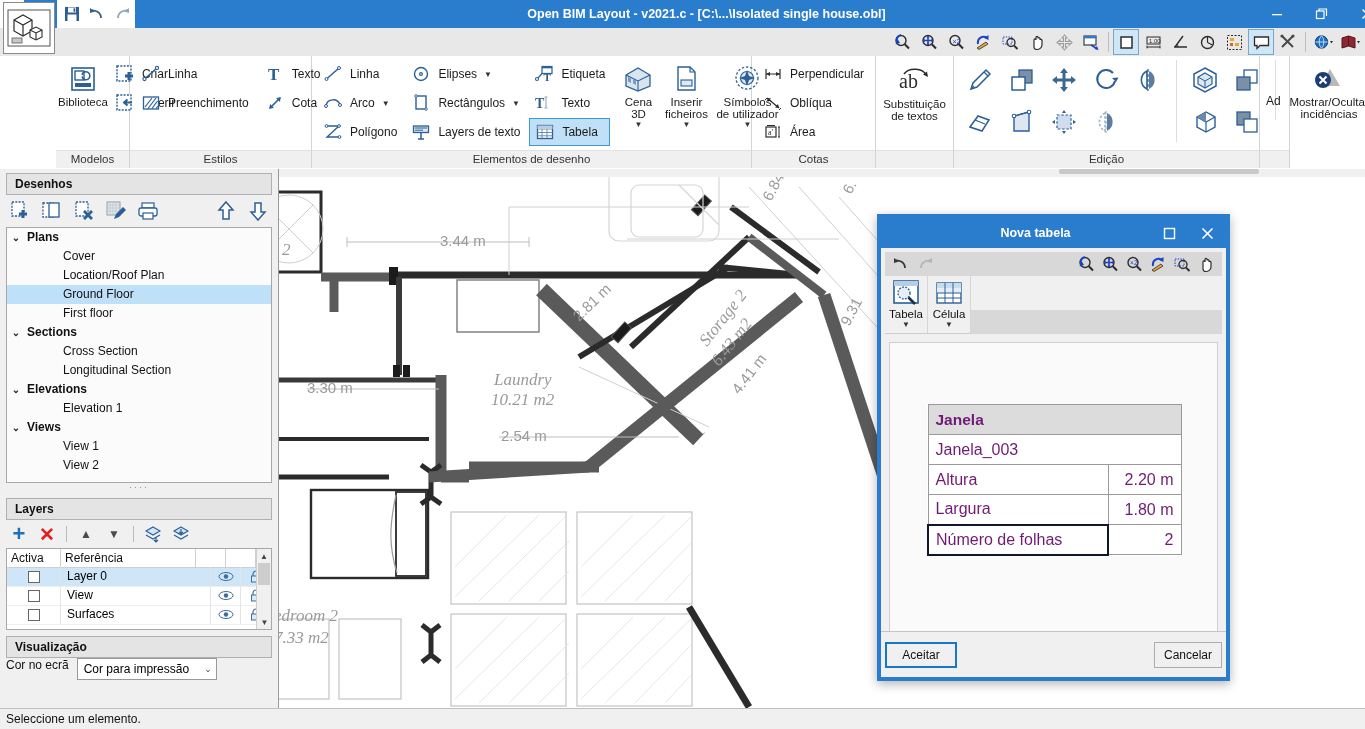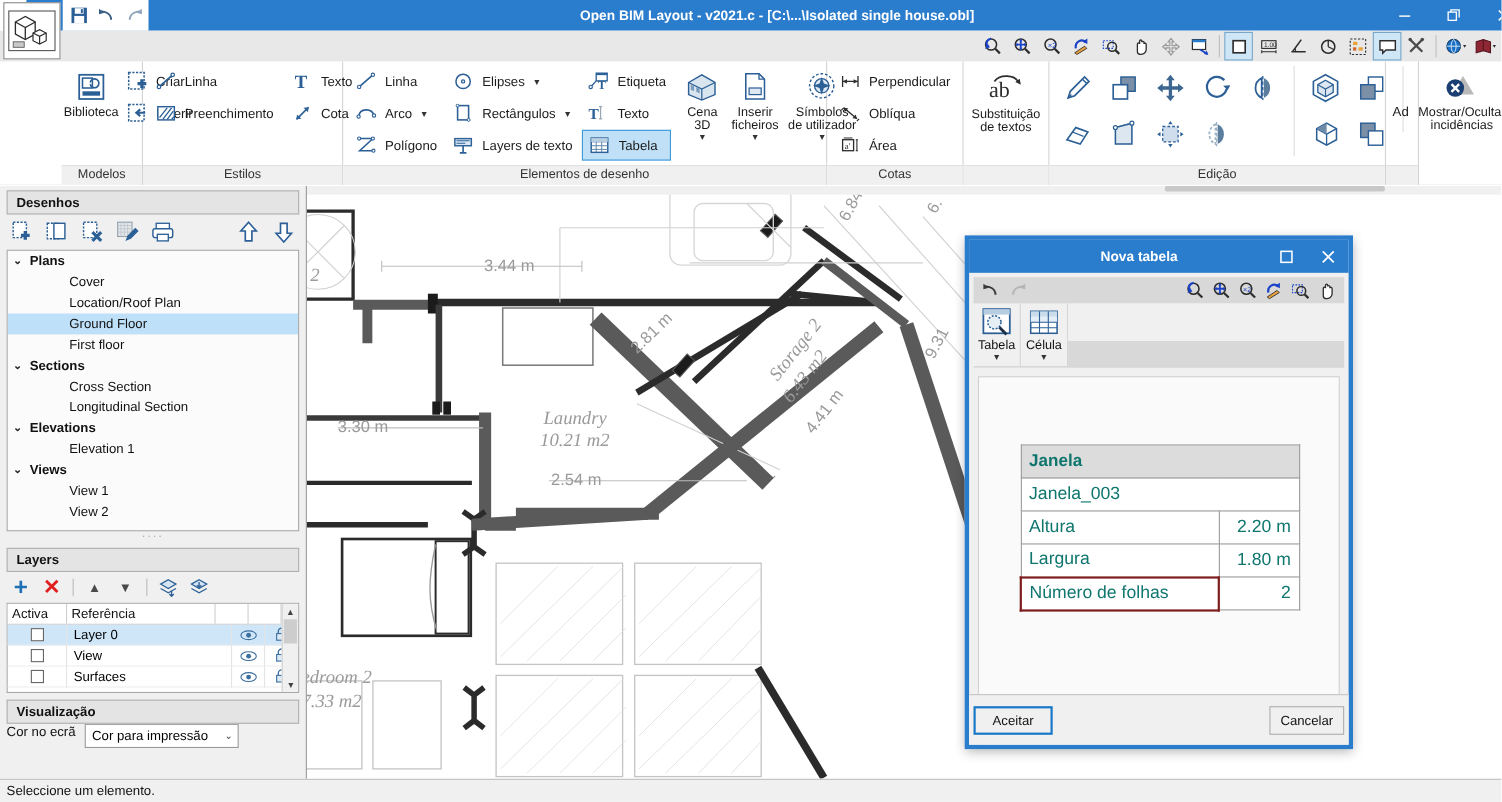--- a/index.html
+++ b/index.html
@@ -112,21 +112,21 @@
 
   .layer-toolbar { display: flex; align-items: center; height: 28px; padding: 0 8px; gap: 6px; }
   .lt-ico { width: 22px; height: 22px; display: flex; align-items: center; justify-content: center; cursor: pointer; font-size: 16px; }
   .vline { width: 1px; height: 16px; background: #bbb; margin: 0 2px; }
 
   .layertable {
     margin: 0 6px; border: 1px solid #a8a8a8; background: #fff; height: 82px; position: relative;
   }
   .lt-head { display: flex; height: 19px; background: #fff; border-bottom: 1px solid #cfcfcf; font-size: 12px; }
   .lt-head div { border-right: 1px solid #cfcfcf; padding-left: 4px; line-height: 18px; color: #111; }
-  .lrow { display: flex; height: 19px; font-size: 12px; align-items: center; border-bottom: 1px solid #eee; }
+  .lrow { display: flex; height: 19px; font-size: 12px; align-items: flex-end; border-bottom: 1px solid #eee; }
   .lrow.sel { background: #cfe6f9; }
   .c-act { width: 54px; display: flex; justify-content: center; border-right: 1px solid #e4e4e4; height: 19px; align-items: center; }
   .c-ref { flex: 1; padding-left: 6px; border-right: 1px solid #e4e4e4; line-height: 19px; }
   .c-eye { width: 30px; display: flex; justify-content: center; border-right: 1px solid #e4e4e4; align-items: center; height: 19px; }
   .c-lock { width: 30px; display: flex; justify-content: center; align-items: center; height: 19px; }
   .chk { width: 12px; height: 12px; border: 1px solid #666; background: #fff; display: inline-block; }
   .vscroll { position: absolute; right: 0; top: 0; width: 15px; height: 80px; background: #f0f0f0; border-left: 1px solid #cfcfcf; }
   .vs-btn { height: 14px; display: flex; align-items: center; justify-content: center; font-size: 8px; color: #444; cursor: pointer; }
   .vs-thumb { height: 22px; background: #cdcdcd; margin: 0 1px; cursor: pointer; }
 
@@ -176,25 +176,25 @@
     font-size: 11.5px; cursor: pointer; border-right: 1px solid #d6d6d6; color: #111;
   }
   .dlg-ribbon-fill { flex: 1; background: #f0f0f0; }
   .dlg-ribbon-fill .band { margin-top: 34px; height: 24px; background: #d8d8d8; }
 
   .dlg-canvas {
     position: absolute; left: 8px; top: 124px; width: 329px; height: 310px;
     background: #fafafa; border: 1px solid #d0d0d0;
   }
   .tbl { position: absolute; left: 37px; top: 61px; border-collapse: collapse; background: #fff; }
-  .tbl td { border: 1px solid #9a9a9a; font-size: 16px; color: #0f766e; padding: 2px 7px; height: 30px; }
+  .tbl td { border: 1px solid #9a9a9a; font-size: 16px; color: #701a75; padding: 2px 7px; height: 30px; }
   .tbl td.hdr { background: #dcdcdc; font-weight: bold; font-size: 15.5px; }
   .tbl td.lblcell { width: 180px; }
   .tbl td.valcell { width: 73px; text-align: right; }
-  .tbl td.editing { border: 2px solid #7f1d1d; }
+  .tbl td.editing { border: 2px solid #0f172a; }
 
   .dlg-footer {
     position: absolute; left: 0; bottom: 0; width: 345px; height: 46px;
     border-top: 1px solid #c4c4c4; background: #f0f0f0; display: flex; align-items: center;
     padding: 0 4px;
   }
   .dlg-ok {
     width: 72px; height: 26px; background: #f0f0f0; border: 2px solid #1878c8;
     font-size: 12px; cursor: pointer; display: flex; align-items: center; justify-content: center; color: #111;
   }

